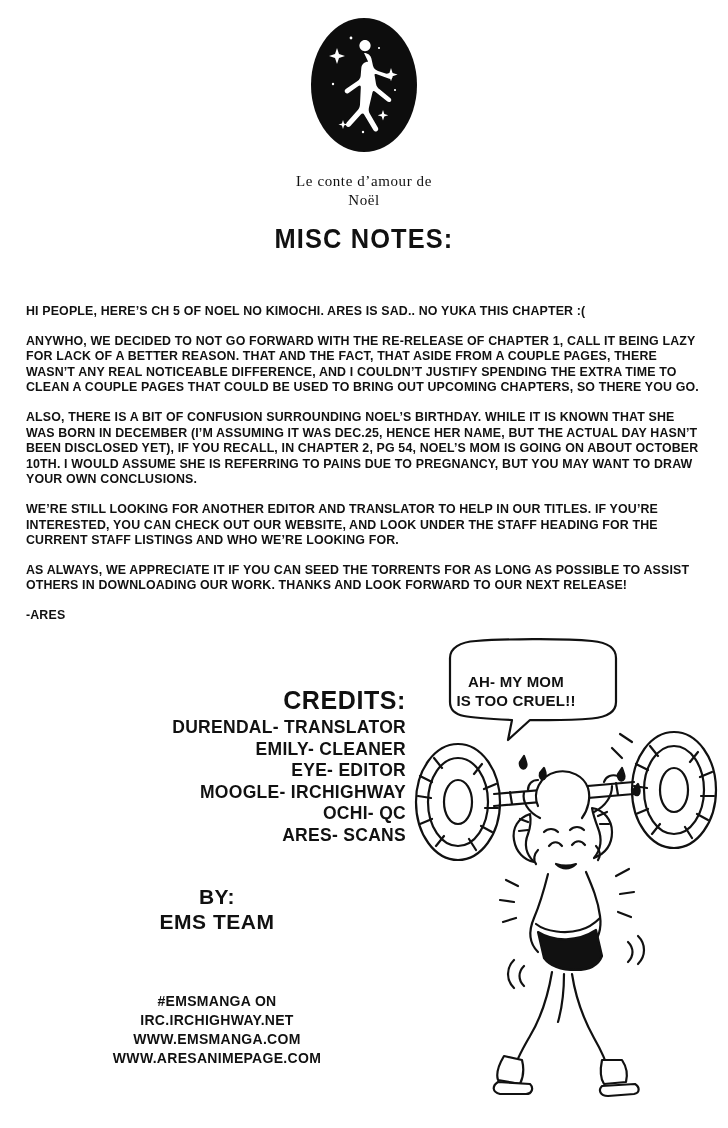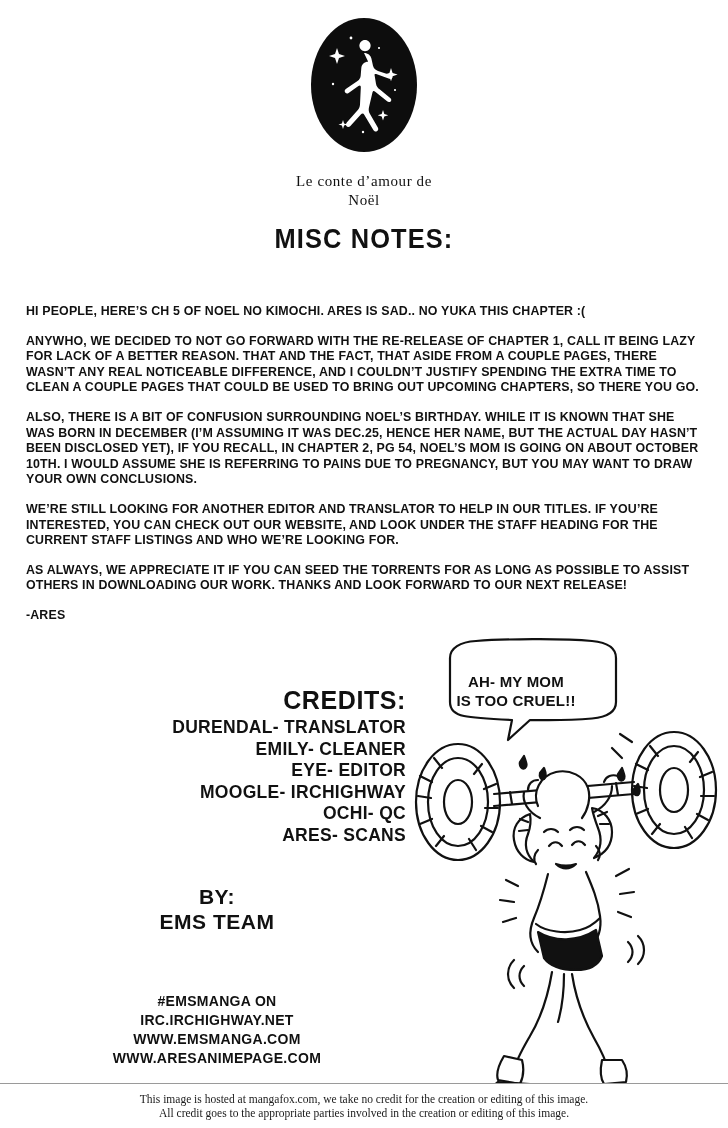--- a/index.html
+++ b/index.html
@@ -336,18 +336,14 @@
         <path d="M222 306 c6 6 6 14 0 20 M232 300 c8 8 8 20 0 28"></path>
         <path d="M118 330 c-6 6 -6 14 0 20 M108 324 c-8 8 -8 20 0 28"></path>
       </g>
     </svg>
     <div class="bubble-text">
       <div>AH- MY MOM</div>
       <div>IS TOO CRUEL!!</div>
     </div>
   </div>
 
-  <div class="footer">
-    <div>This image is hosted at mangafox.com, we take no credit for the creation or editing of this image.</div>
-    <div>All credit goes to the appropriate parties involved in the creation or editing of this image.</div>
-  </div>
 
 </div>
 
 </body></html>

